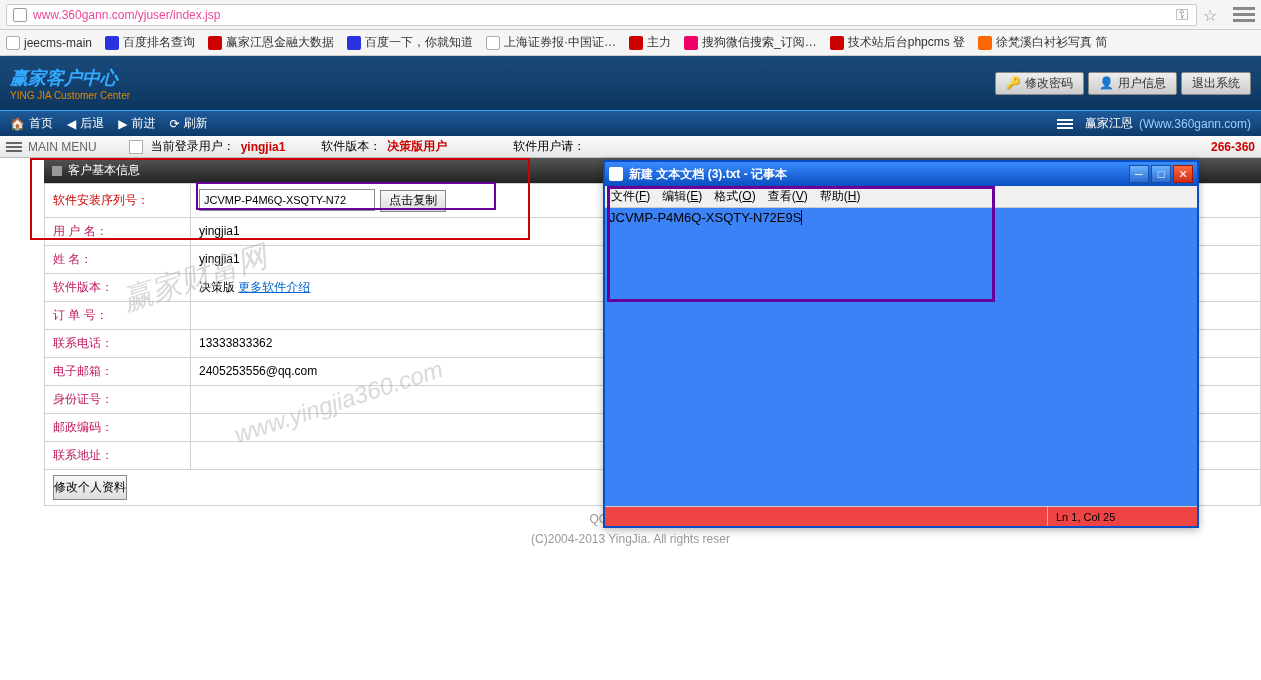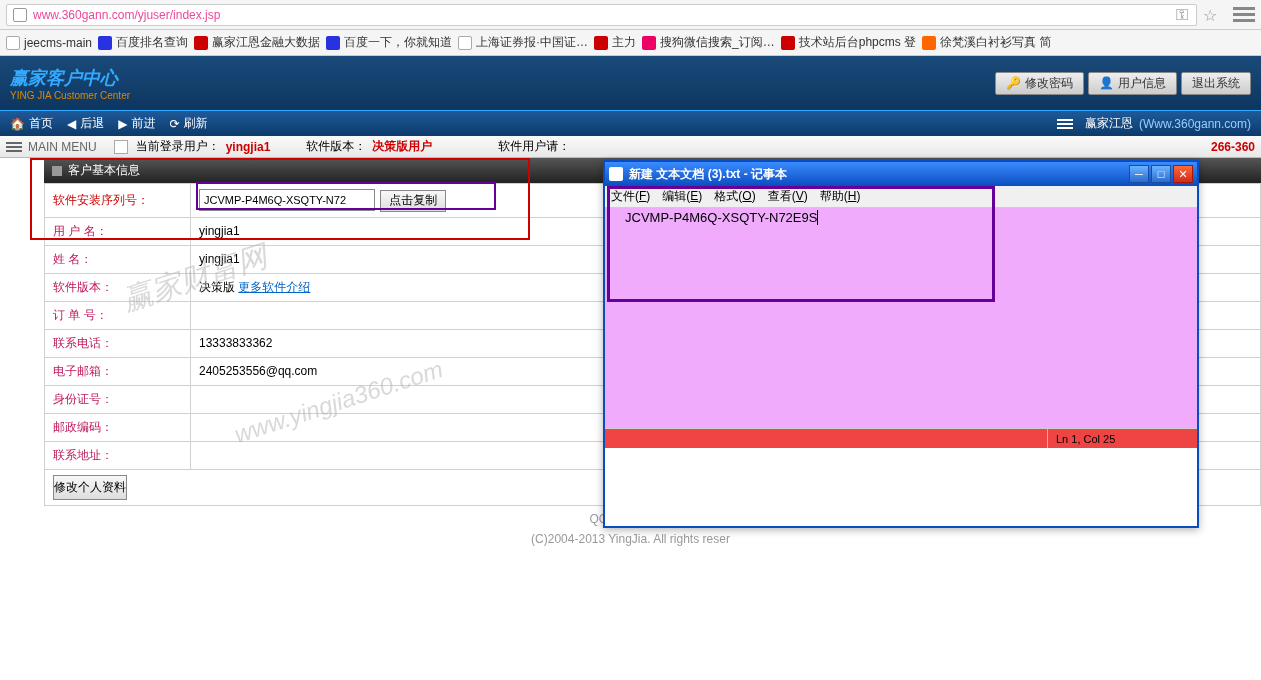--- a/index.html
+++ b/index.html
@@ -7,21 +7,21 @@
 
 .browser-bar { height: 30px; background: #f5f5f5; border-bottom: 1px solid #ccc; display: flex; align-items: center; padding: 0 6px; }
 .url-wrap { flex: 1; height: 22px; border: 1px solid #ccc; background: #fff; display: flex; align-items: center; padding: 0 6px; border-radius: 2px; }
 .page-icon { width: 14px; height: 14px; border: 1px solid #999; border-radius: 2px; margin-right: 6px; }
 .url-text { flex: 1; font-size: 12px; color: #ec4899; }
 .key-icon { width: 16px; height: 16px; color: #888; display:flex; align-items:center; justify-content:center; }
 .star-icon { width: 18px; height: 18px; margin-left: 6px; color: #999; }
 .menu-icon { width: 22px; height: 22px; margin-left: 12px; display: flex; flex-direction: column; justify-content: center; gap: 3px; }
 .menu-icon span { height: 3px; background: #888; }
 
-.bookmarks { height: 26px; background: #f5f5f5; border-bottom: 1px solid #ccc; display: flex; align-items: center; padding: 0 6px; font-size: 12px; gap: 6px; overflow: hidden; }
+.bookmarks { height: 26px; background: #f5f5f5; border-bottom: 1px solid #ccc; display: flex; align-items: center; padding: 0 6px; font-size: 12px; gap: 13px; overflow: hidden; }
 .bm { display: flex; align-items: center; gap: 4px; color: #333; cursor: pointer; white-space: nowrap; }
 .bm .fav { width: 14px; height: 14px; border-radius: 2px; background: #ccc; }
 .fav.pg { background: #fff; border: 1px solid #aaa; }
 .fav.baidu { background: #2932e1; }
 .fav.red { background: #c00; }
 .fav.sohu { background: #e06; }
 .fav.orange { background: #f60; }
 
 .header { height: 54px; background: linear-gradient(to bottom, #1a4a7a, #0d3660); display: flex; align-items: center; padding: 0 10px; justify-content: space-between; }
 .logo-area { display: flex; flex-direction: column; }
@@ -33,21 +33,21 @@
 .navbar { height: 26px; background: linear-gradient(#1e5a9a, #0d3a6a); border-top: 1px solid #3af; display: flex; align-items: center; padding: 0 10px; justify-content: space-between; }
 .nav-left { display: flex; align-items: center; gap: 14px; color: #fff; font-size: 12px; }
 .nav-item { display: flex; align-items: center; gap: 4px; cursor: pointer; }
 .nav-right { display: flex; align-items: center; gap: 6px; font-size: 12px; color: #fff; }
 .nr-url { color: #9cf; }
 
 .statusbar { height: 22px; background: linear-gradient(#fafafa, #e8e8e8); border-bottom: 1px solid #bbb; display: flex; align-items: center; font-size: 12px; }
 .mm-icon { width: 16px; height: 10px; margin: 0 6px; display:flex; flex-direction:column; gap:2px; }
 .mm-icon span { height: 2px; background: #666; }
 .mm-icon.right span { background: #fff; }
-.mm-label { color: #666; margin-right: 15px; }
+.mm-label { color: #666; margin-right: 30px; }
 .status-right { margin-left: auto; padding-right: 6px; color: #c00; font-weight: bold; }
 .stat-seg { padding: 0 6px; }
 .stat-user { color: #c00; font-weight: bold; }
 
 .main-area { display: flex; height: 372px; }
 .sidebar { width: 32px; background: #f0f0f0; border-right: 1px solid #ccc; font-size: 11px; }
 .sidebar div { padding: 6px 3px; color: #1a5ab0; cursor: pointer; text-align: left; }
 .sidebox { width:14px; height:14px; background:#fff; border:1px solid #aaa; margin:2px;}
 .side-dn { width:12px; height:12px; margin:3px auto; border-top:8px solid #1a5ab0;}
 
@@ -70,21 +70,21 @@
 .notepad { position: absolute; left: 603px; top: 160px; width: 596px; height: 368px; background: #fff; border: 2px solid #0a4dc0; box-shadow: 0 2px 8px rgba(0,0,0,0.3); }
 .np-title { height: 24px; background: linear-gradient(#3a8cff, #0a4dc0); display: flex; align-items: center; padding: 0 4px; }
 .np-title-icon { width: 14px; height: 14px; background: #fff; border-radius: 2px; margin-right: 6px; }
 .np-title-text { flex: 1; color: #fff; font-size: 12px; font-weight: bold; }
 .np-ctrl { display: flex; gap: 2px; }
 .np-cbtn { width: 20px; height: 18px; background: linear-gradient(#6ab4ff, #2a6cd0); border: 1px solid #1a4ca0; color: #fff; font-size: 11px; display:flex; align-items:center; justify-content:center; cursor:pointer; }
 .np-cbtn.close { background: linear-gradient(#ff6a3a, #d02a1a); border-color:#a01a0a; }
 .np-menu { height: 22px; background: #f0f0f0; border-bottom: 1px solid #ccc; display: flex; align-items: center; padding: 0 6px; gap: 12px; font-size: 12px; }
 .np-menu span { cursor: pointer; }
 .np-menu u { text-decoration: underline; }
-.np-body { height: 220px; background: #f0abfc; padding: 2px 20px; font-family: SimSun, monospace; font-size: 13px; overflow: auto; position:relative;}
+.np-body { height: 298px; background: #3b82f6; padding: 2px 4px; font-family: SimSun, monospace; font-size: 13px; overflow: auto; position:relative;}
 .np-status { height: 20px; background: #ef4444; border-top: 1px solid #ccc; font-size: 11px; display: flex; align-items: flex-end; }
 .np-stat-cell { border-left: 1px solid #bbb; padding: 0 8px; height: 100%; display: flex; align-items: center; margin-left: auto; width: 150px;}
 .np-purple { position: absolute; border: 3px solid #609; pointer-events:none; left:2px; top:24px; width:388px; height:116px;}
 .caret { border-right:1px solid #000; animation: blink 1s infinite; }
 @keyframes blink { 50% { border-color: transparent; } }
 </style>
 </head>
 <body>
 
 <div class="browser-bar">

